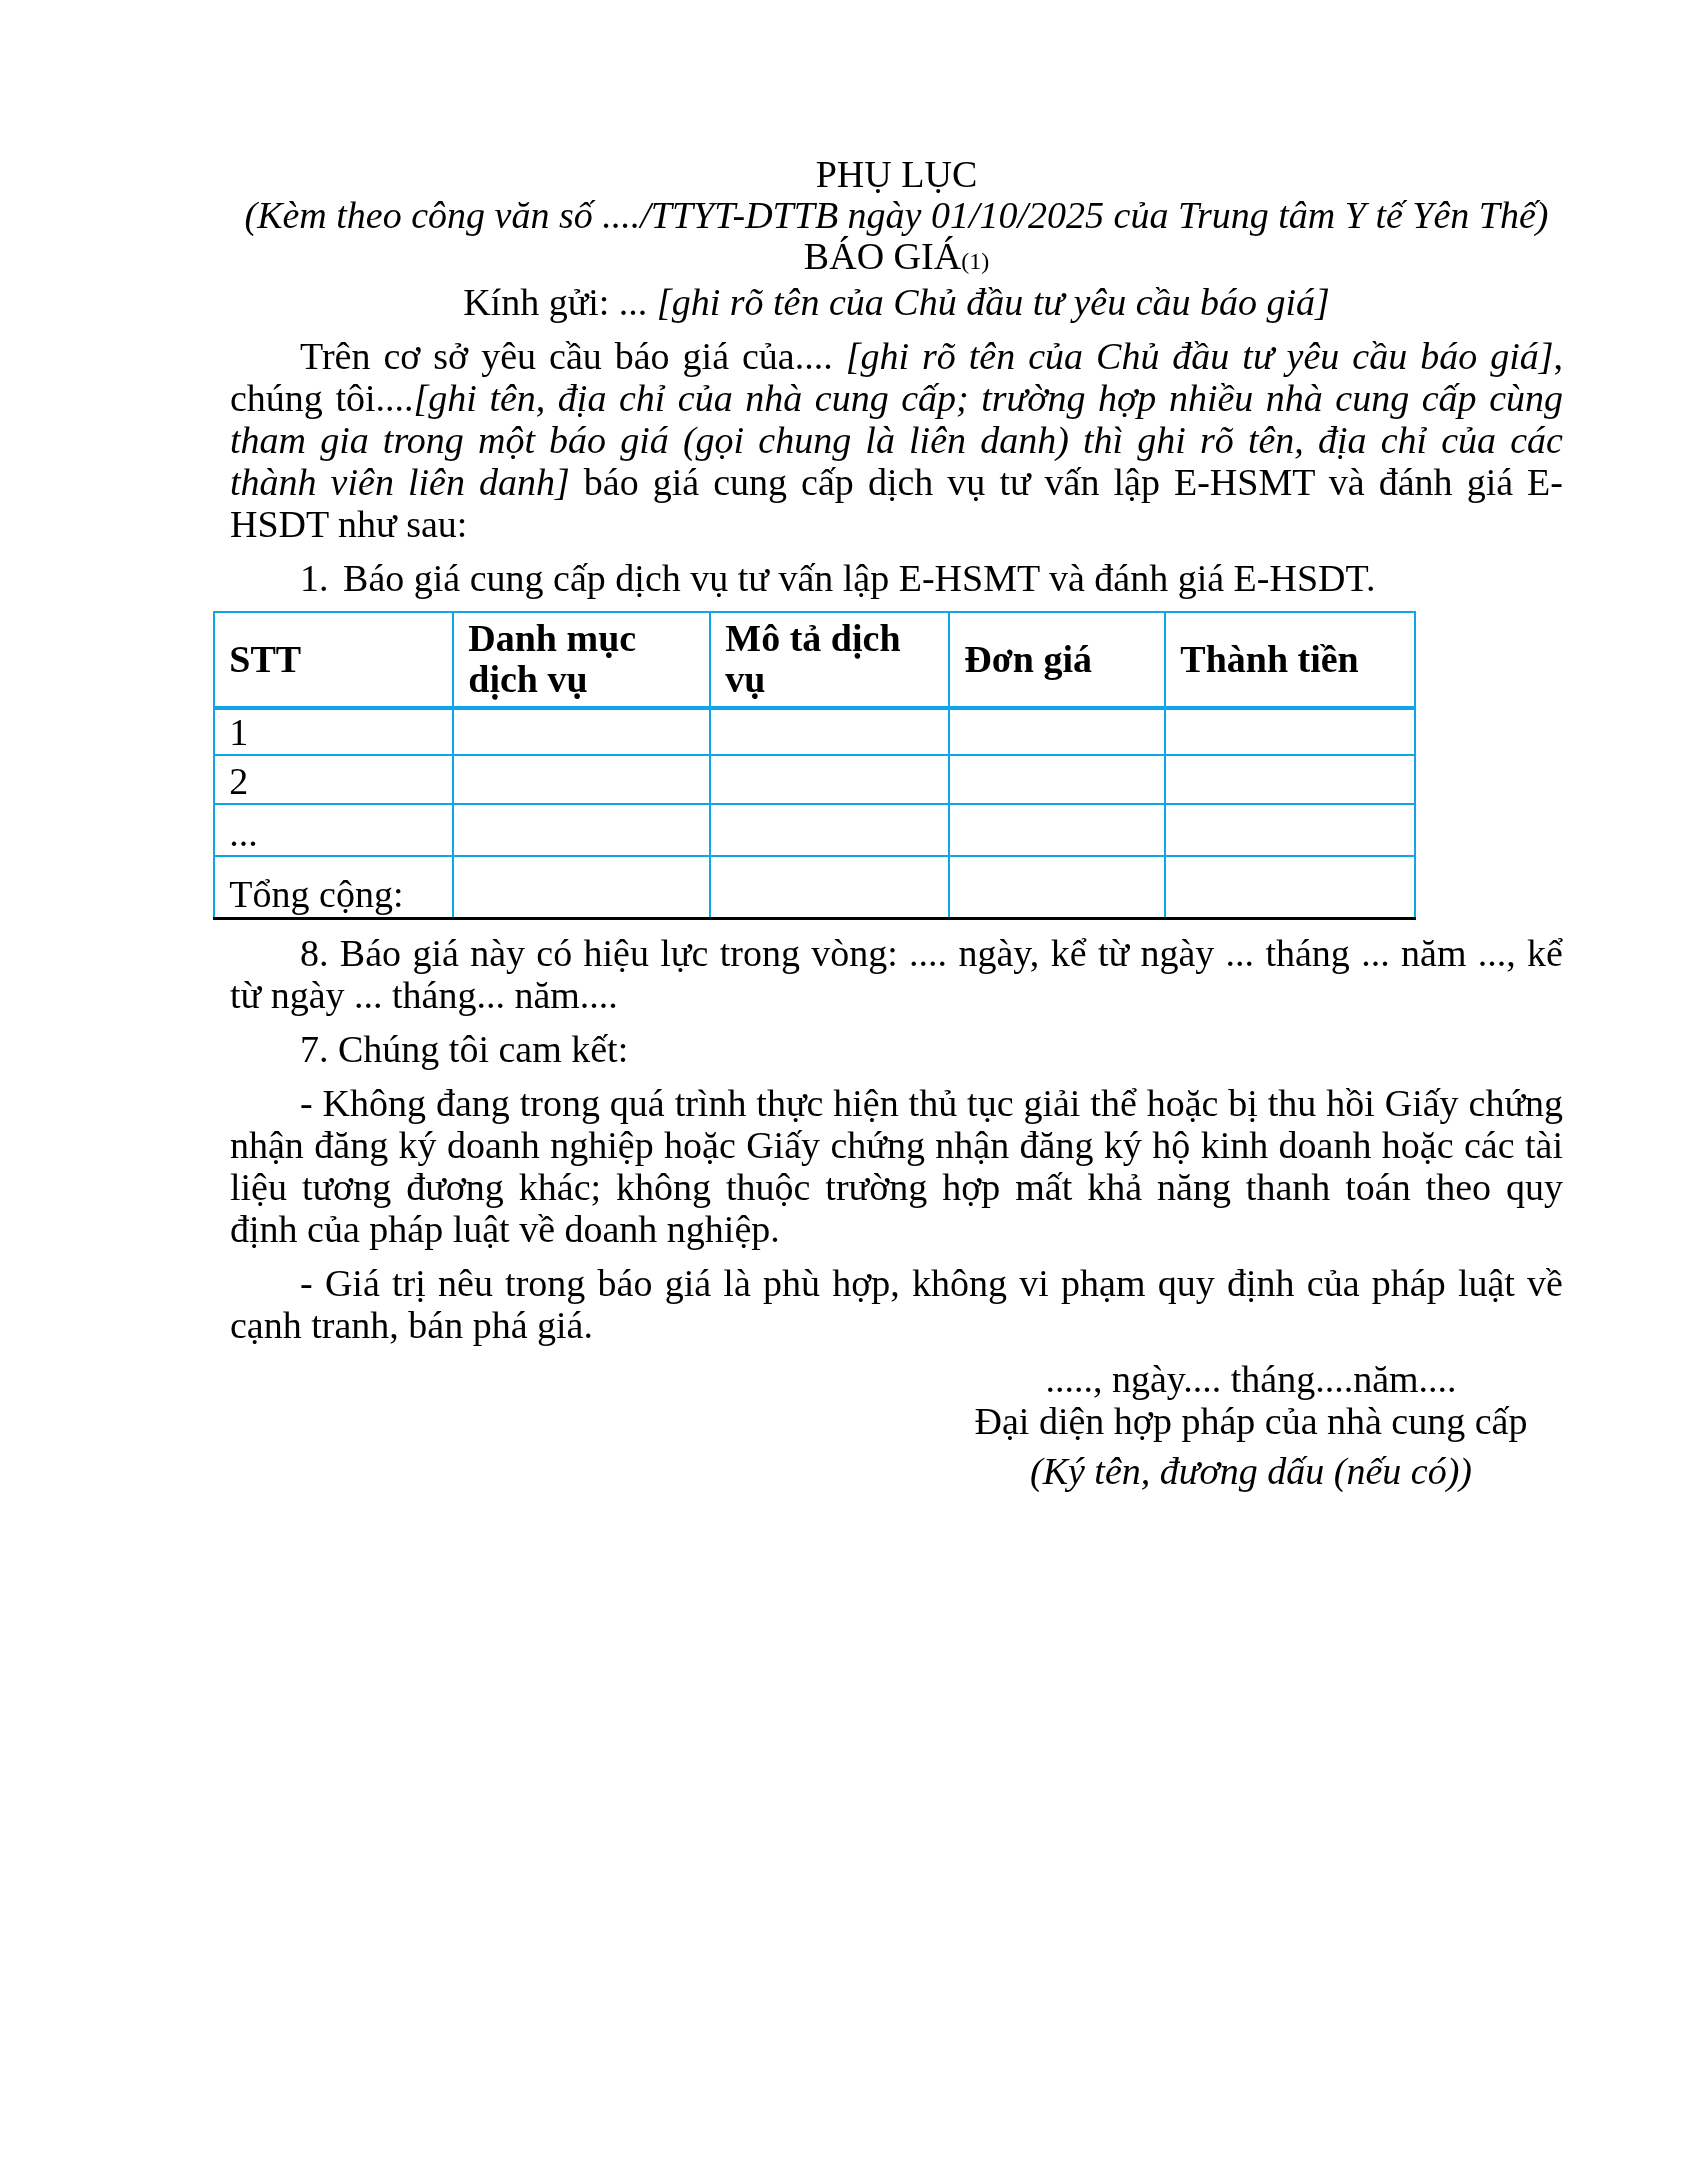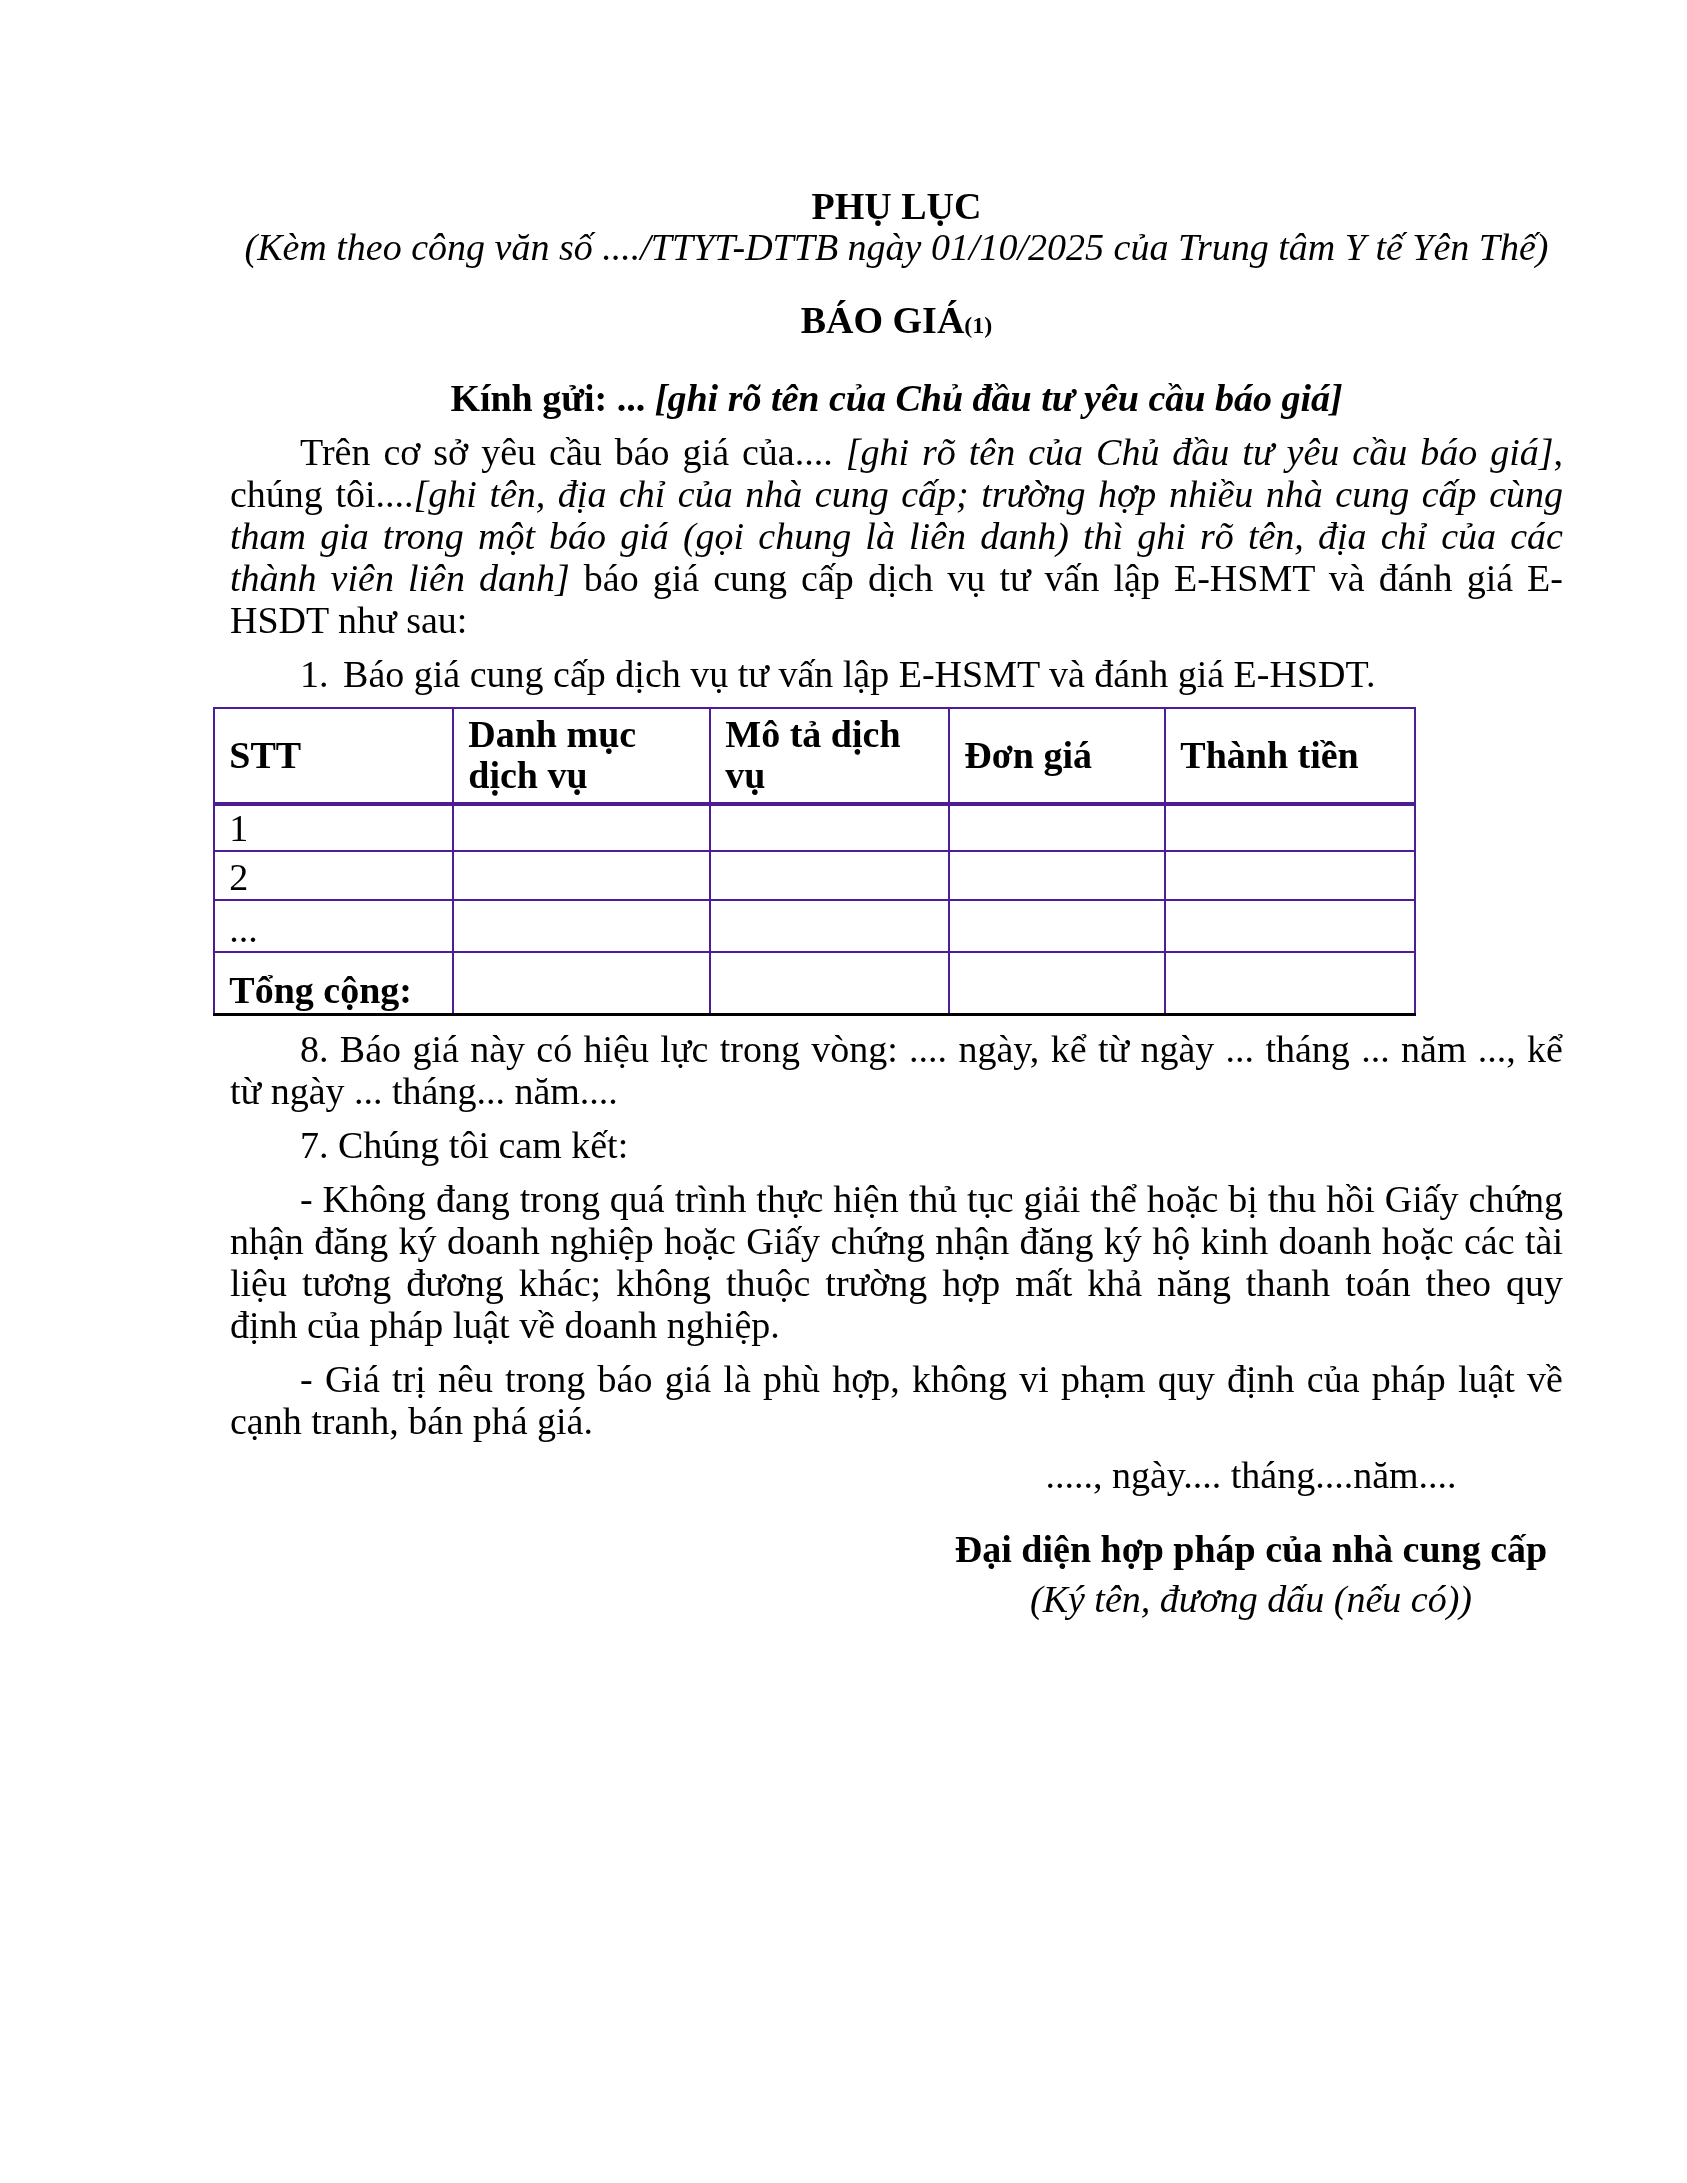--- a/index.html
+++ b/index.html
@@ -15,21 +15,21 @@
     color: #000000;
     font-family: "Liberation Serif", "DejaVu Serif", serif;
     font-size: 38px;
     line-height: 42px;
     overflow: hidden;
   }
   .content {
     padding: 154px 112px 0 218px; 
   }
   .center { text-align: center; }
-  .bold   { font-weight: bold; margin-top: 32px; }
+  .bold   { font-weight: normal; }
   .italic { font-style: italic; }
   .heading { line-height: 41px; }
   .fn-marker {
     font-size: 24px;
     vertical-align: baseline;
   }
   p.para, div.para {
     margin: 12px;
   }
   .indent { text-indent: 70px; }
@@ -40,21 +40,21 @@
   table.quote-table {
     border-collapse: collapse;
     table-layout: fixed;
     width: 1203px;
     margin: 8px 0 0 -5.3px;
     border: 2px solid #000;
     border-bottom-width: 3.3px;
   }
   table.quote-table th,
   table.quote-table td {
-    border: 2px solid #4c1d95;
+    border: 2px solid #0ea5e9;
     padding: 1.3px 6.6px 1.3px 14.6px;
     overflow: hidden;
   }
   table.quote-table thead th {
     font-weight: bold;
     text-align: left;
     vertical-align: middle;
     line-height: 41px;
     height: 90px;
     border-bottom-width: 4px;

